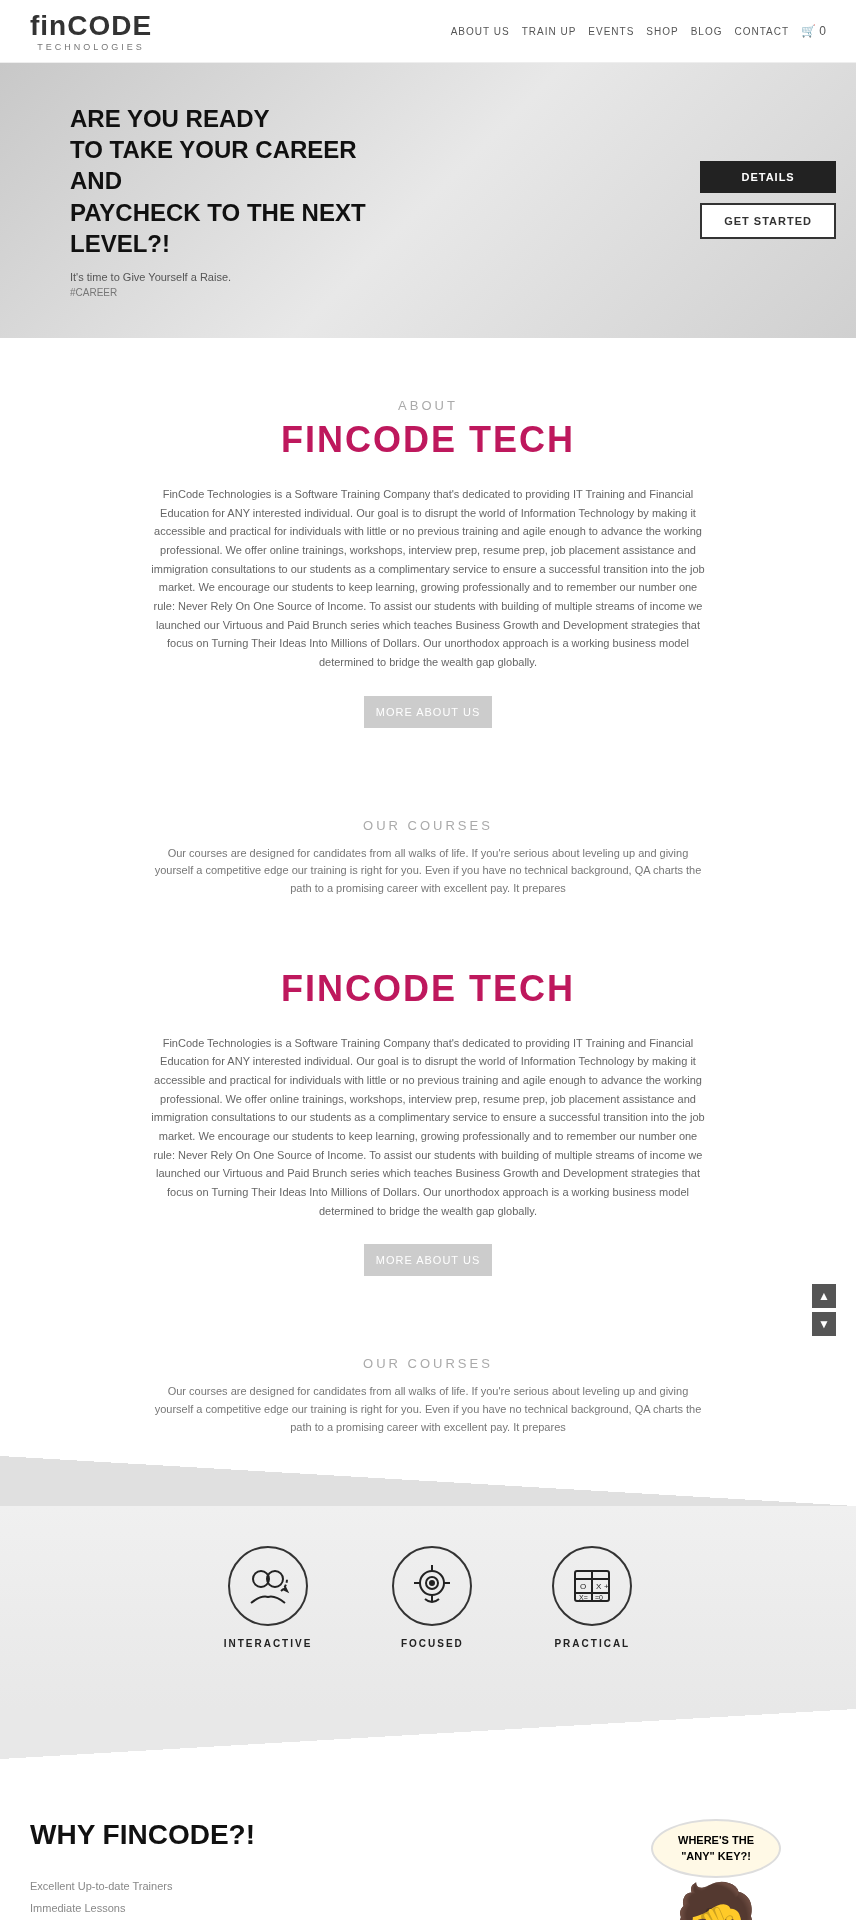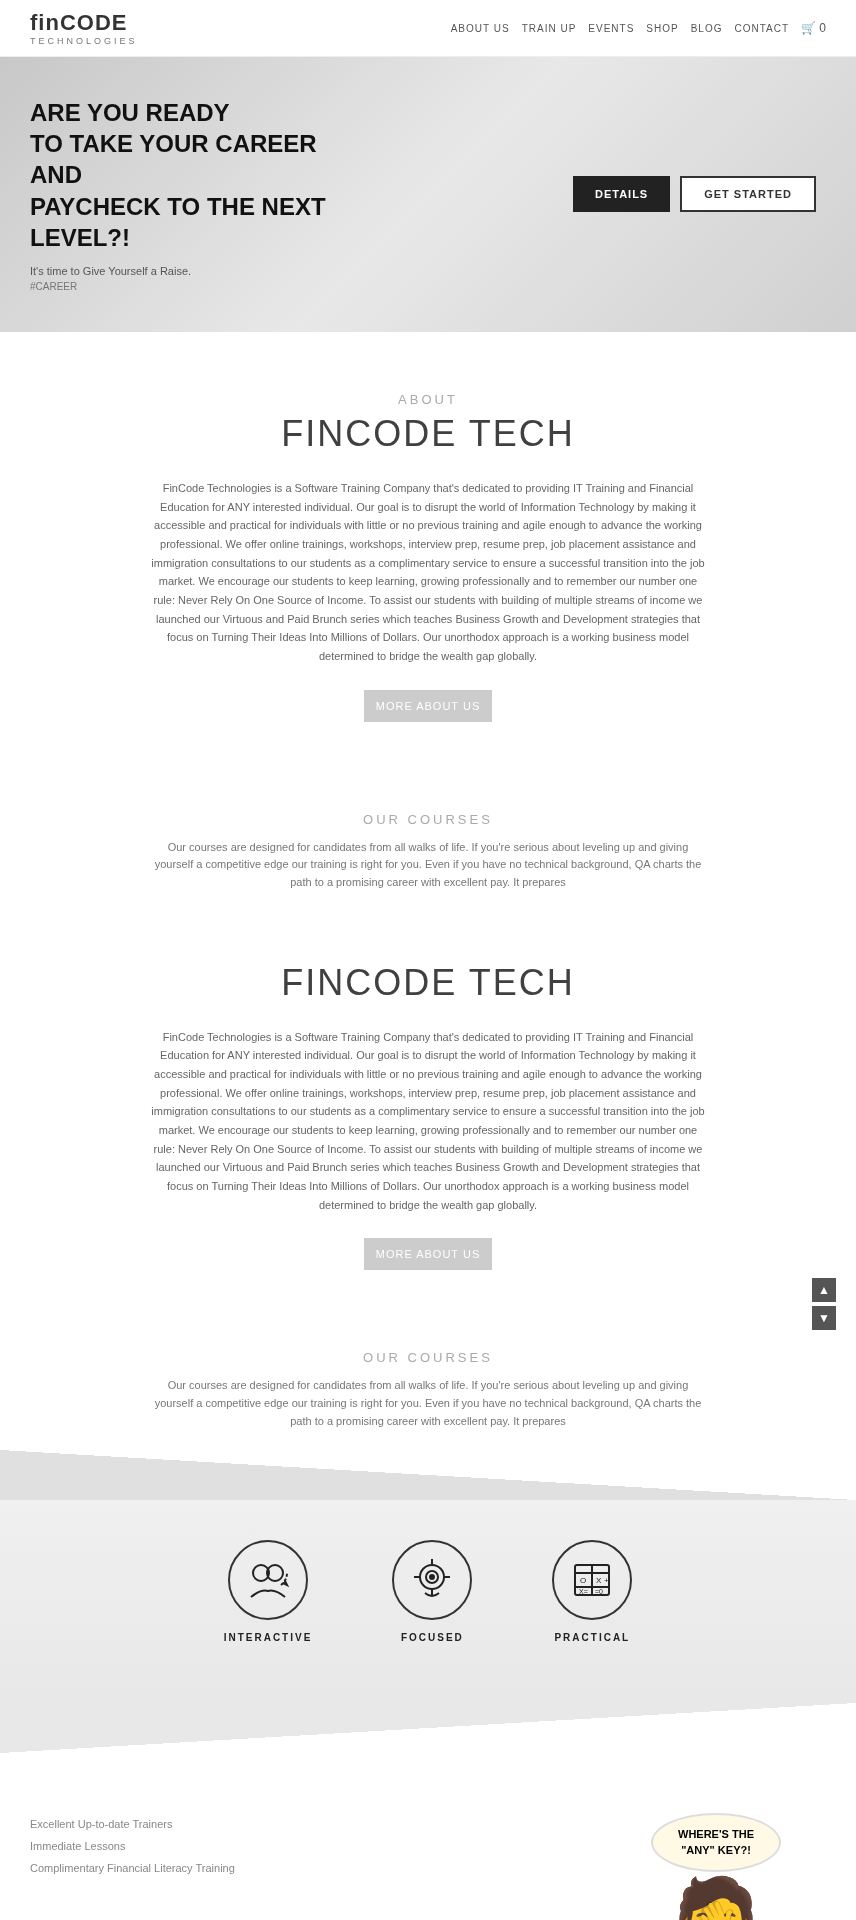--- a/index.html
+++ b/index.html
@@ -11,21 +11,21 @@
       align-items: center;
       justify-content: space-between;
       padding: 10px 30px;
       background: #fff;
       border-bottom: 1px solid #eee;
       position: relative;
       z-index: 10;
     }
     .logo-area { display: flex; align-items: center; }
     .logo-text {
-      font-size: 22px;
+      font-size: 28px;
       font-weight: bold;
       color: #333;
       letter-spacing: 1px;
     }
     .logo-sub { font-size: 9px; letter-spacing: 3px; color: #777; display: block; text-align: center; }
     .nav { display: flex; align-items: center; gap: 12px; }
     .nav a {
       font-size: 10px;
       color: #555;
       text-decoration: none;
@@ -43,32 +43,32 @@
       align-items: center;
       padding: 40px 30px;
       position: relative;
       overflow: hidden;
     }
     .hero-bg {
       position: absolute; top: 0; left: 0; right: 0; bottom: 0;
       background: linear-gradient(135deg, #c8c8c8 0%, #e8e8e8 50%, #d0d0d0 100%);
       z-index: 0;
     }
-    .hero-content { position: relative; z-index: 2; flex: 1; }
+    .hero-content { position: relative; z-index: 2; flex: 1; margin-left: 40px; }
     .hero h1 {
       font-size: 24px;
       font-weight: 900;
       color: #111;
       line-height: 1.3;
       text-transform: uppercase;
       max-width: 320px;
     }
     .hero-tagline { font-size: 11px; color: #555; margin-top: 12px; }
     .hero-hashtag { font-size: 10px; color: #777; margin-top: 4px; }
-    .hero-buttons { position: absolute; right: 40px; top: 50%; transform: translateY(-50%); display: flex; gap: 10px; z-index: 2; }
+    .hero-buttons { position: absolute; right: 20px; top: 50%; transform: translateY(-50%); display: flex; gap: 10px; z-index: 2; flex-direction: column; }
     .btn-details {
       background: #222;
       color: #fff;
       border: none;
       padding: 10px 22px;
       font-size: 11px;
       letter-spacing: 1px;
       text-transform: uppercase;
       cursor: pointer;
       font-weight: bold;
@@ -92,22 +92,22 @@
     }
     .section-label {
       font-size: 13px;
       color: #aaa;
       letter-spacing: 3px;
       text-transform: uppercase;
       margin-bottom: 6px;
     }
     .section-title {
       font-size: 36px;
-      font-weight: 400;
-      color: #404040;
+      font-weight: 700;
+      color: #be185d;
       text-transform: uppercase;
       letter-spacing: 2px;
       margin-bottom: 24px;
     }
     .about-text {
       font-size: 11px;
       color: #666;
       line-height: 1.7;
       max-width: 560px;
       margin: 0 auto 24px;
@@ -345,20 +345,21 @@
         <text x="28" y="39" font-size="7" fill="#222" stroke="none">=0</text>
       </svg>
     </div>
     <p class="icon-label">PRACTICAL</p>
   </div>
 </section>
 <div class="diagonal-sep"></div>
 
 <section class="section-why">
   <div class="why-left">
+    <h2 class="why-title">WHY FINCODE?!</h2>
     <ul class="why-list" id="why-list-container">
         <li>Excellent Up-to-date Trainers</li>
         <li>Immediate Lessons</li>
         <li>Complimentary Financial Literacy Training</li>
       </ul>
 
   </div>
   <div class="why-right">
     <div style="background:#fff9e6; border-radius:50%; padding: 12px 16px; border:2px solid #ddd; font-size:11px; font-weight:bold; text-align:center; margin-bottom:8px; max-width:130px; line-height:1.4;">WHERE'S THE "ANY" KEY?!</div>
     <div style="font-size:90px; line-height:1;">🤦</div>

